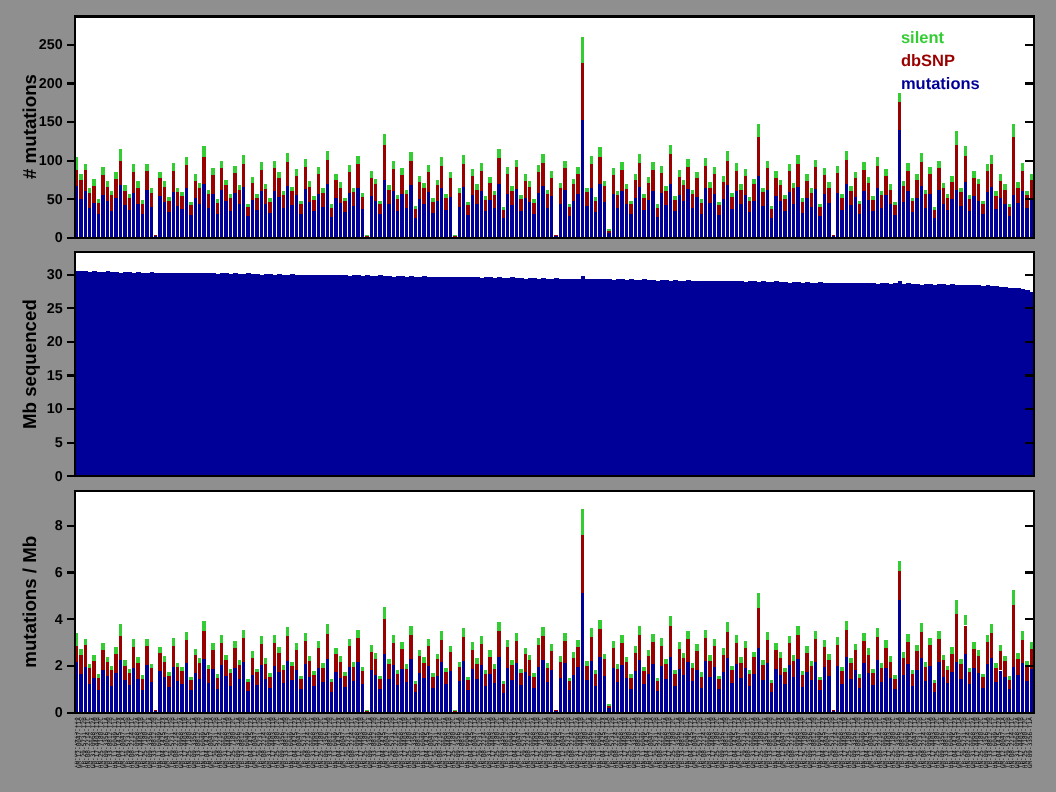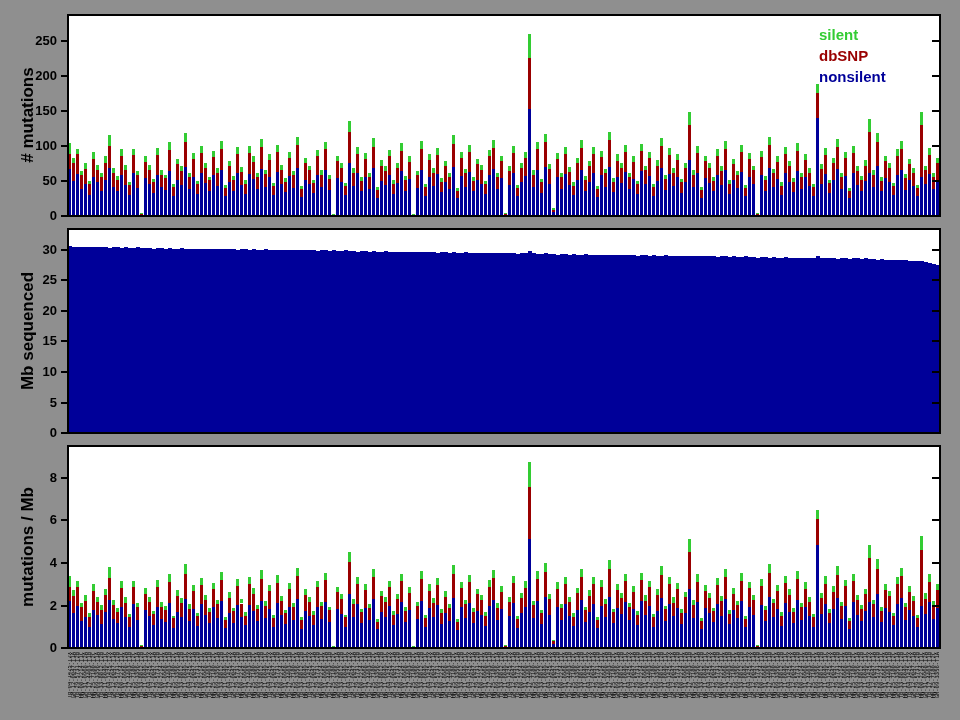--- a/index.html
+++ b/index.html
@@ -1622,21 +1622,21 @@
       <line x1="864" x2="872" y1="74.4" y2="74.4" stroke="#000000" stroke-width="2" shape-rendering="crispEdges"></line>
       <text x="-11" y="74.4" dy="4" text-anchor="end" font-size="13" font-weight="bold" fill="#000" font-family="&quot;Liberation Sans&quot;,&quot;DejaVu Sans&quot;,sans-serif">6</text>
       <line x1="-7" x2="0" y1="31.9" y2="31.9" stroke="#000000" stroke-width="2" shape-rendering="crispEdges"></line>
       <line x1="864" x2="872" y1="31.9" y2="31.9" stroke="#000000" stroke-width="2" shape-rendering="crispEdges"></line>
       <text x="-11" y="31.9" dy="4" text-anchor="end" font-size="13" font-weight="bold" fill="#000" font-family="&quot;Liberation Sans&quot;,&quot;DejaVu Sans&quot;,sans-serif">8</text>
     </svg>
 
   <div id="legend">
     <div class="legend-item" style="color: rgb(51, 204, 51);">silent</div>
     <div class="legend-item" style="color: rgb(153, 0, 0);">dbSNP</div>
-    <div class="legend-item" style="color: rgb(0, 0, 153);">nonsilent</div>
+    <div class="legend-item" style="color: rgb(0, 0, 153);">mutations</div>
   </div>
 
   <div id="sample-strip" style="left:68px;top:652px;width:872px;height:64px;">
       <span style="left: -1px;">TB-04-1425-T2X</span>
       <span style="left: 3px;">GM-12-0047-T1A</span>
       <span style="left: 7px;">TB-29-5731-T2B</span>
       <span style="left: 11px;">HN-08-2214-T1C</span>
       <span style="left: 15px;">GM-31-0968-T2A</span>
       <span style="left: 19px;">TB-17-4403-T1B</span>
       <span style="left: 23px;">HN-25-7180-T2C</span>

